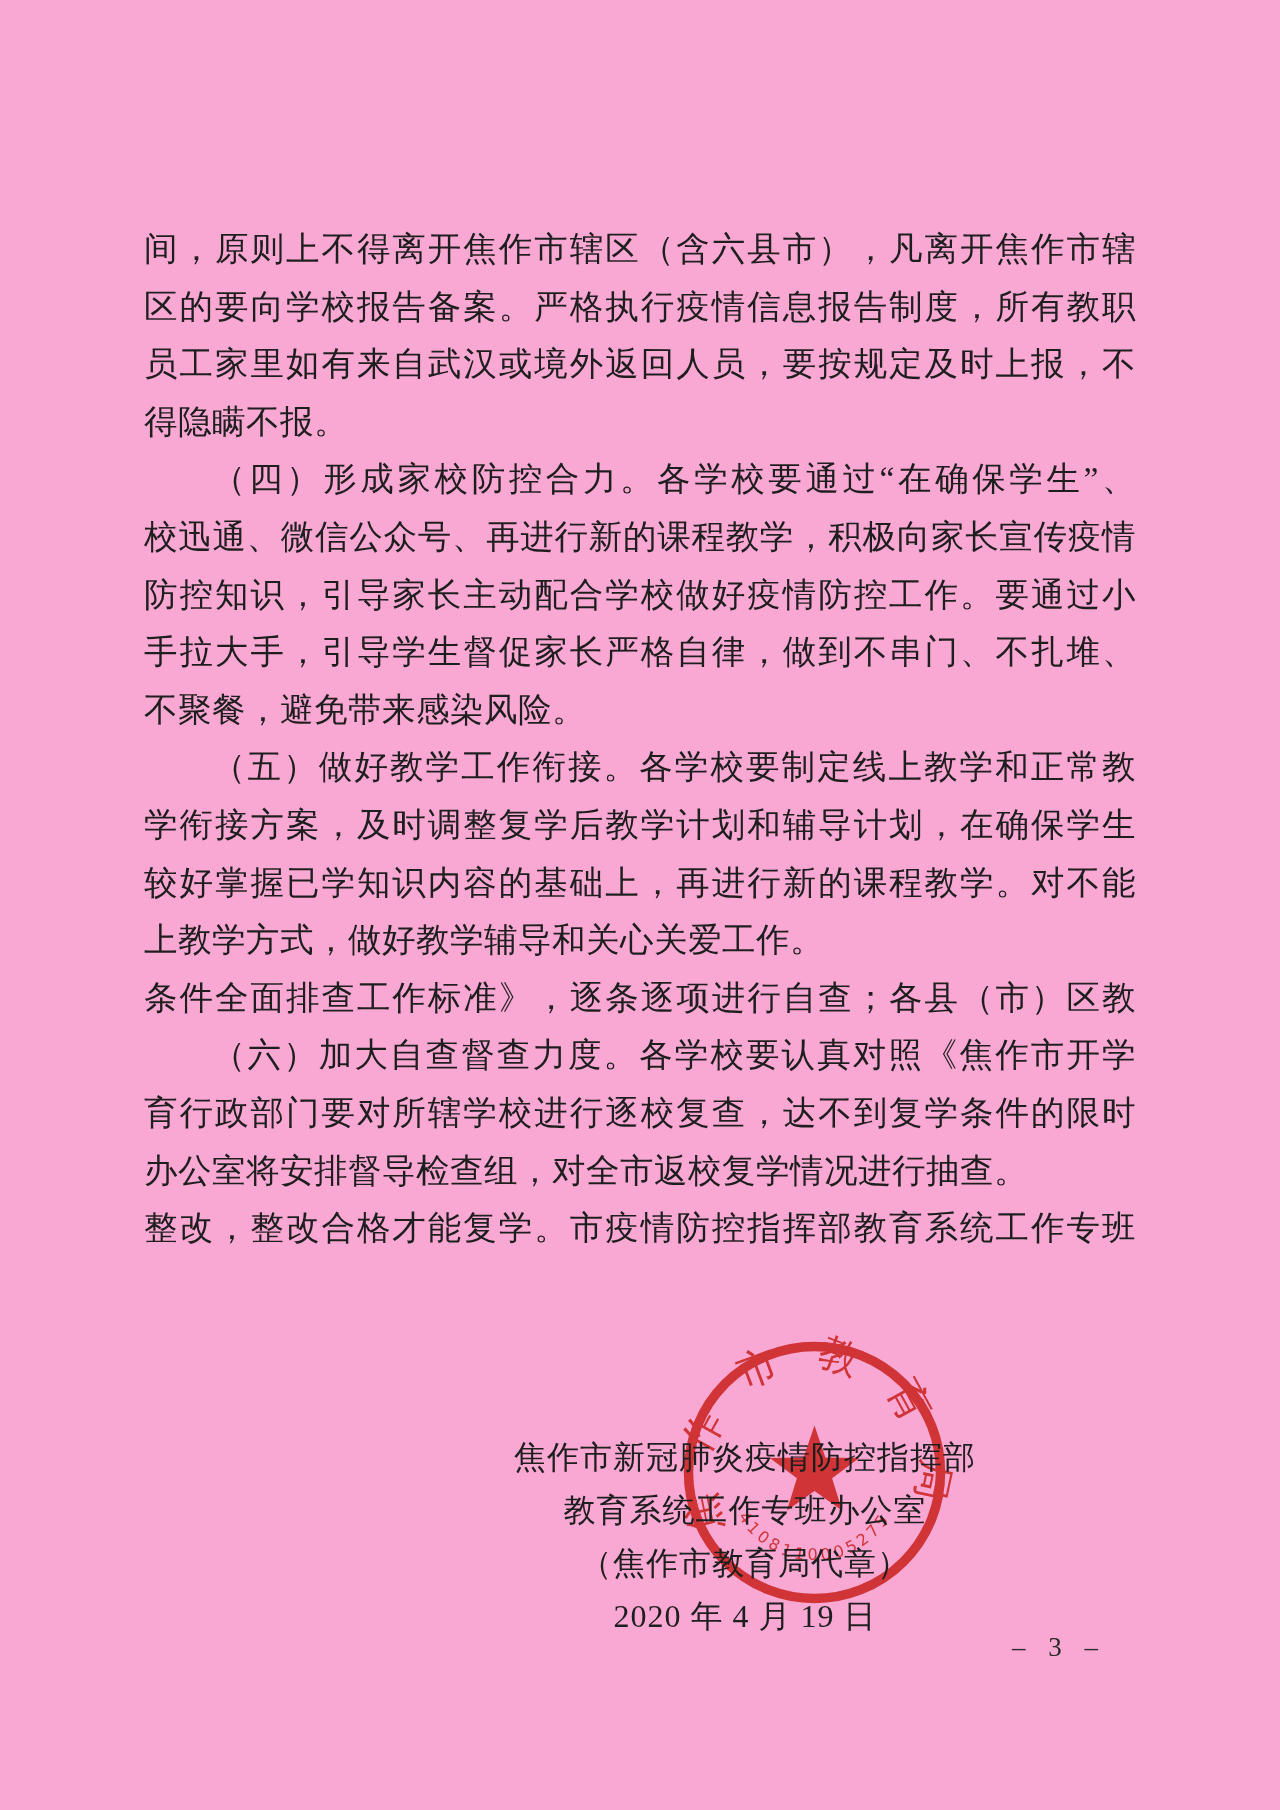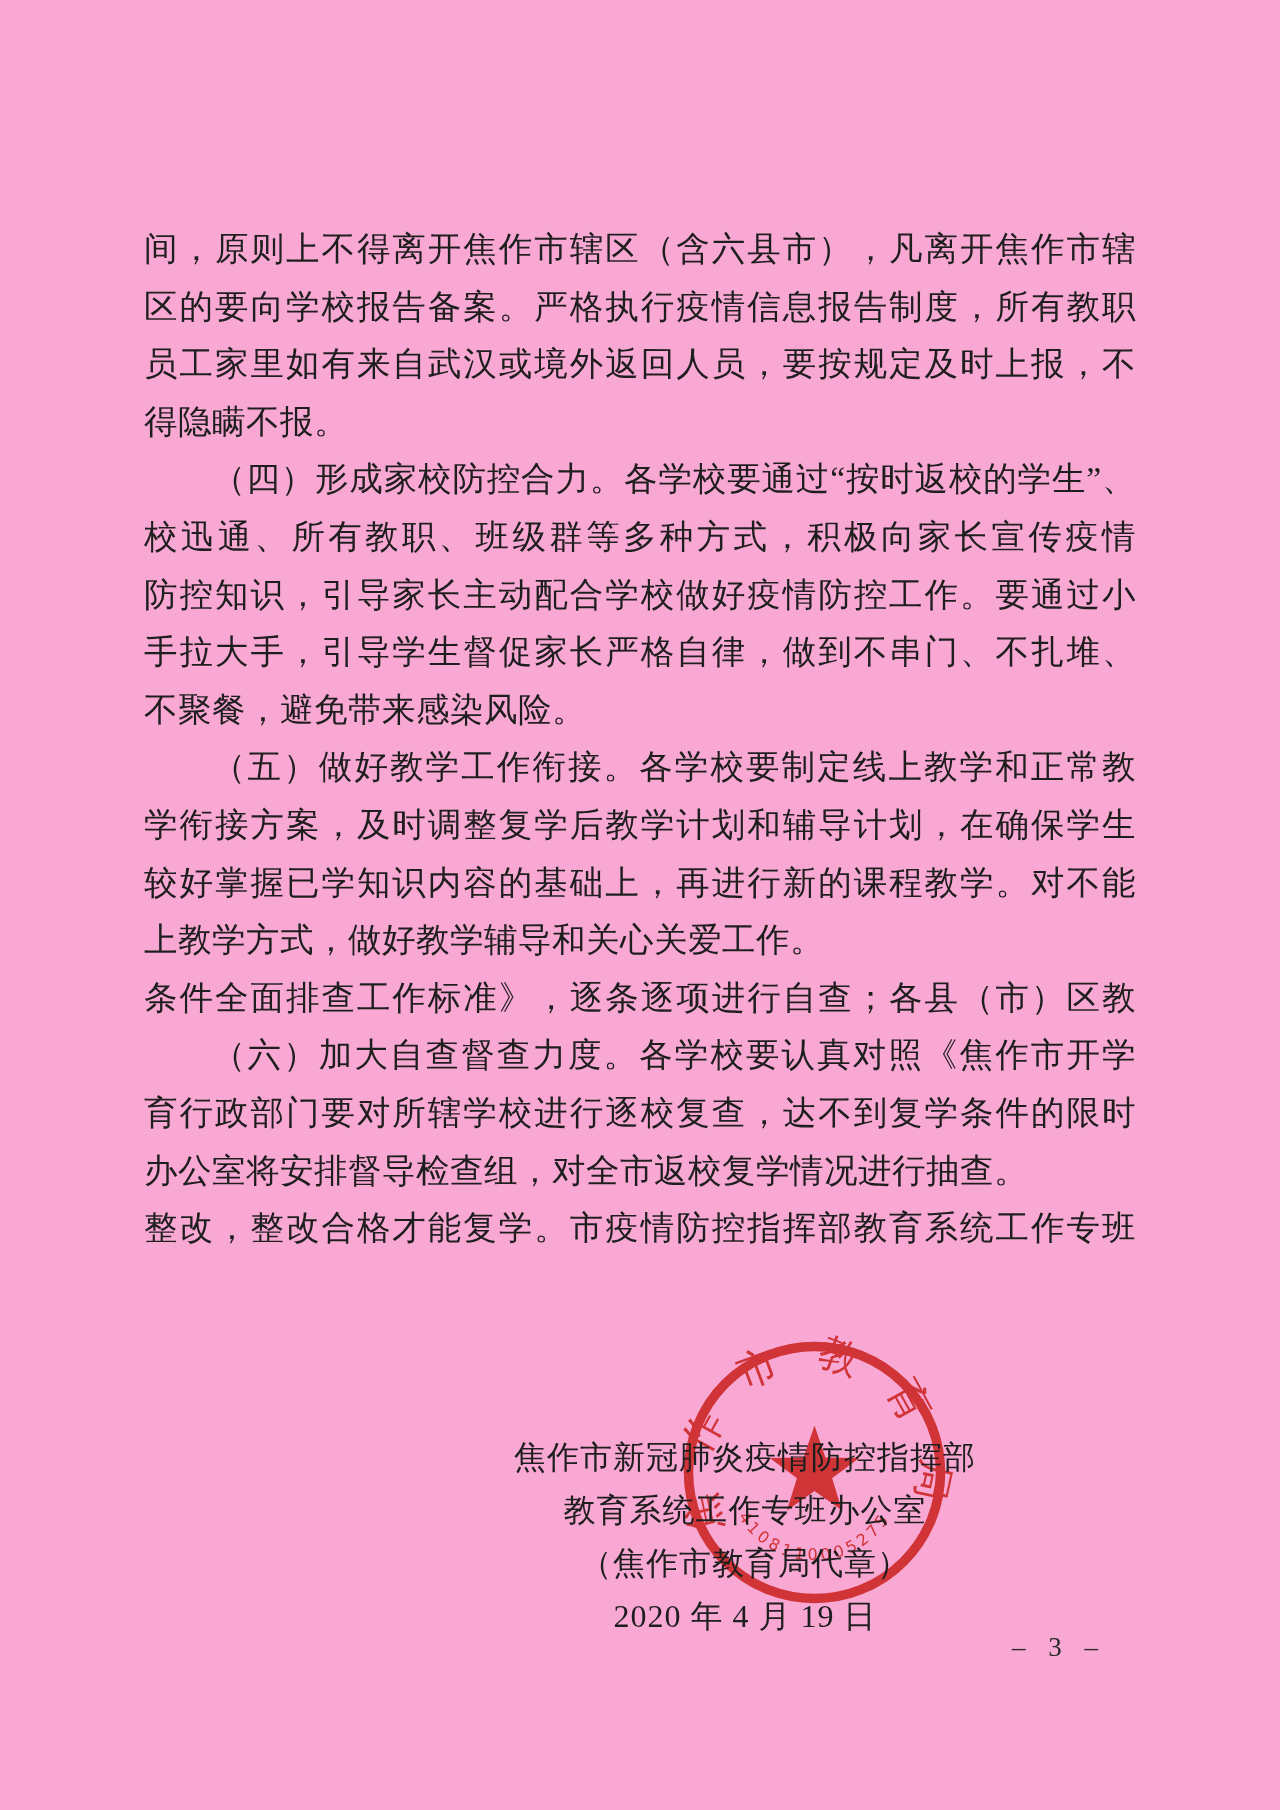--- a/index.html
+++ b/index.html
@@ -70,22 +70,22 @@
 </head>
 <body>
 
 <div class="page">
 
   <div class="body-text">
     <div class="line">间，原则上不得离开焦作市辖区（含六县市），凡离开焦作市辖</div>
     <div class="line">区的要向学校报告备案。严格执行疫情信息报告制度，所有教职</div>
     <div class="line">员工家里如有来自武汉或境外返回人员，要按规定及时上报，不</div>
     <div class="line end">得隐瞒不报。</div>
-    <div class="line indent">（四）形成家校防控合力。各学校要通过“按时返校的学生”、</div>
-    <div class="line">校迅通、所有教职、班级群等多种方式，积极向家长宣传疫情</div>
+    <div class="line indent">（四）形成家校防控合力。各学校要通过“在确保学生”、</div>
+    <div class="line">校迅通、微信公众号、再进行新的课程教学，积极向家长宣传疫情</div>
     <div class="line">防控知识，引导家长主动配合学校做好疫情防控工作。要通过小</div>
     <div class="line">手拉大手，引导学生督促家长严格自律，做到不串门、不扎堆、</div>
     <div class="line end">不聚餐，避免带来感染风险。</div>
     <div class="line indent">（五）做好教学工作衔接。各学校要制定线上教学和正常教</div>
     <div class="line">学衔接方案，及时调整复学后教学计划和辅导计划，在确保学生</div>
     <div class="line">较好掌握已学知识内容的基础上，再进行新的课程教学。对不能</div>
     <div class="line end">上教学方式，做好教学辅导和关心关爱工作。</div>
     <div class="line">条件全面排查工作标准》，逐条逐项进行自查；各县（市）区教</div>
     <div class="line indent">（六）加大自查督查力度。各学校要认真对照《焦作市开学</div>
     <div class="line">育行政部门要对所辖学校进行逐校复查，达不到复学条件的限时</div>

